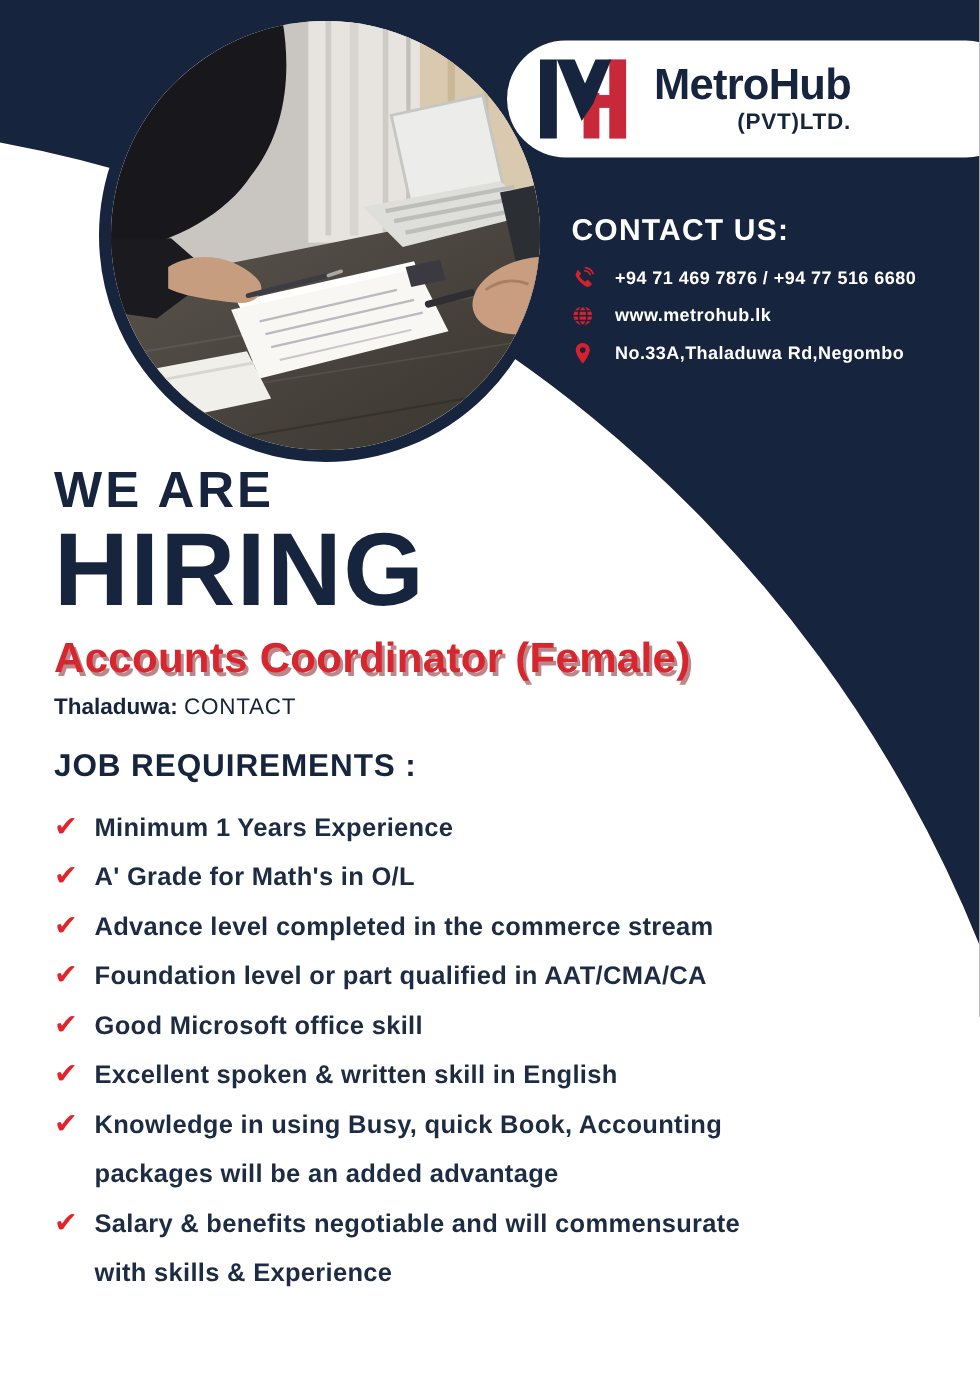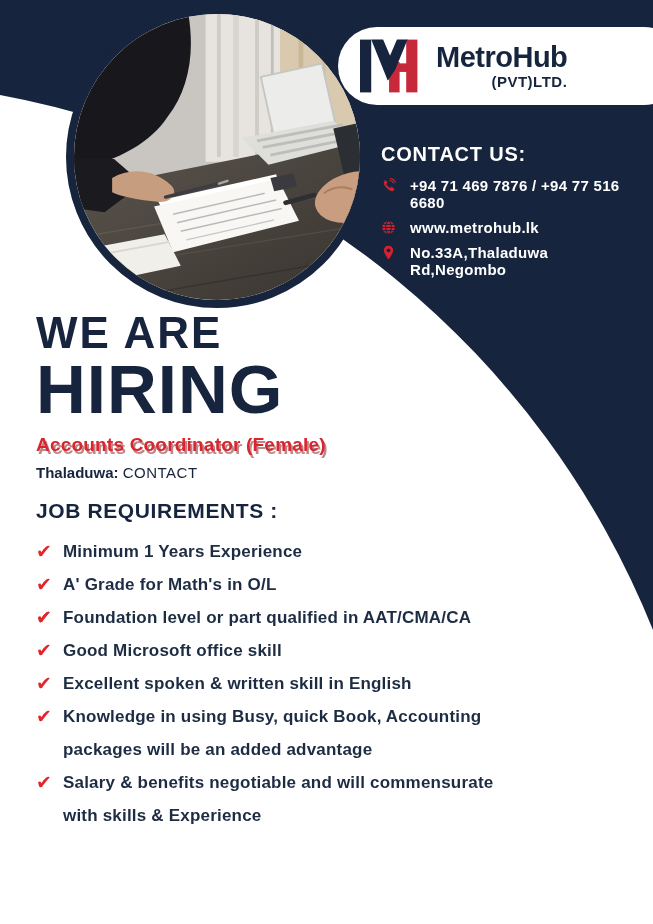--- a/index.html
+++ b/index.html
@@ -26,27 +26,27 @@
   }
   .monogram { width:66px; height:54px; flex:0 0 auto; }
   .logo-text { margin-left:10px; line-height:1; color:#16243d; }
   .logo-name { font-size:29px; font-weight:bold; letter-spacing:-0.5px; }
   .logo-suffix { font-size:15px; font-weight:bold; text-align:right; letter-spacing:0.5px; margin-top:2px; }
   
   .contact { position:absolute; left:381px; top:143px; width:262px; color:#ffffff; }
   .contact-heading { font-size:20px; font-weight:bold; letter-spacing:0.8px; margin-bottom:11px; }
   .contact-row { display:flex; align-items:flex-start; margin-bottom:8px; }
   .contact-icon { width:15px; height:15px; flex:0 0 auto; margin-right:14px; margin-top:1px; }
-  .contact-text { font-size:15px; font-weight:bold; letter-spacing:0.3px; line-height:17px; }
+  .contact-text { font-size:12px; font-weight:bold; letter-spacing:0.3px; line-height:17px;text-align:right; }
   
   .hero { position:absolute; left:36px; top:310px; }
-  .hero-line1 { font-size:44px; font-weight:800; letter-spacing:2px; color:#16243d; line-height:1.05; }
+  .hero-line1 { font-size:34px; font-weight:800; letter-spacing:2px; color:#16243d; line-height:1.05; }
   .hero-line2 { font-size:69px; font-weight:800; letter-spacing:1px; color:#16243d; line-height:0.98; }
   .job-title {
-    margin-top:10px; font-size:19px; font-weight:bold; color:#d8262e;
+    margin-top:10px; font-size:28px; font-weight:bold; color:#d8262e;
     text-shadow:2px 2.5px 0 rgba(122,16,22,0.5); letter-spacing:0.2px;
   }
   .location-line { margin-top:8px; font-size:15px; color:#16243d; }
   .location-label { font-weight:bold; }
   .location-value { font-weight:normal; letter-spacing:0.5px; }
   
   .requirements { position:absolute; left:36px; top:499px; width:560px; }
   .req-heading { font-size:21px; font-weight:800; letter-spacing:0.6px; color:#16243d; }
   .req-list { list-style:none; margin-top:12px; width:468px; }
   .req-item {
@@ -178,21 +178,21 @@
       <span class="location-label">Thaladuwa:</span>
       <span class="location-value">CONTACT</span>
     </div>
   </div>
 
   <div class="requirements">
     <div class="req-heading">JOB REQUIREMENTS :</div>
     <ul class="req-list">
       <li class="req-item"><span class="check">✔</span><span>Minimum 1 Years Experience</span></li>
       <li class="req-item"><span class="check">✔</span><span>A' Grade for Math's in O/L</span></li>
-      <li class="req-item"><span class="check">✔</span></li>
+      <li class="req-item"><span class="check">✔</span><span>Advance level completed in the commerce stream</span></li>
       <li class="req-item"><span class="check">✔</span><span>Foundation level or part qualified in AAT/CMA/CA</span></li>
       <li class="req-item"><span class="check">✔</span><span>Good Microsoft office skill</span></li>
       <li class="req-item"><span class="check">✔</span><span>Excellent spoken &amp; written skill in English</span></li>
       <li class="req-item"><span class="check">✔</span><span>Knowledge in using Busy, quick Book, Accounting packages will be an added advantage</span></li>
       <li class="req-item"><span class="check">✔</span><span>Salary &amp; benefits negotiable and will commensurate with skills &amp; Experience</span></li>
     </ul>
   </div>
 
 </div>
 

